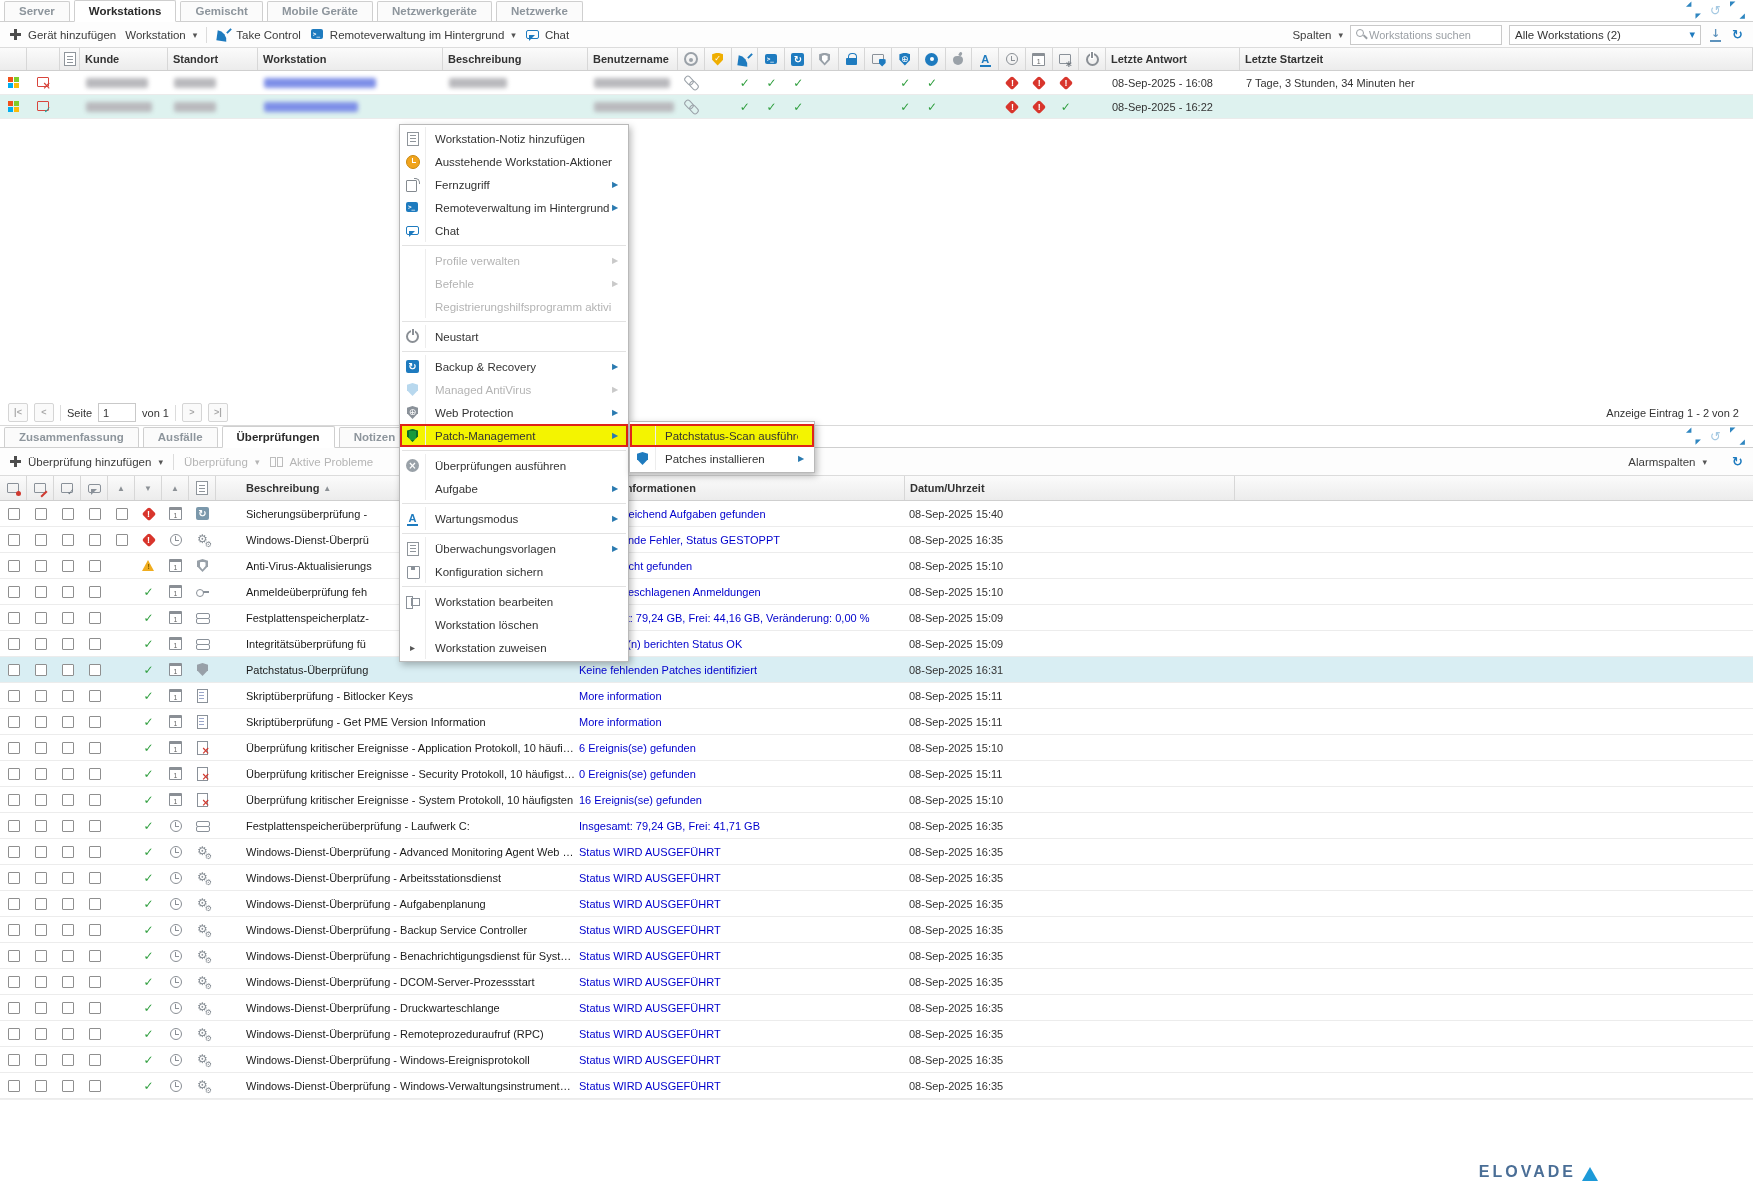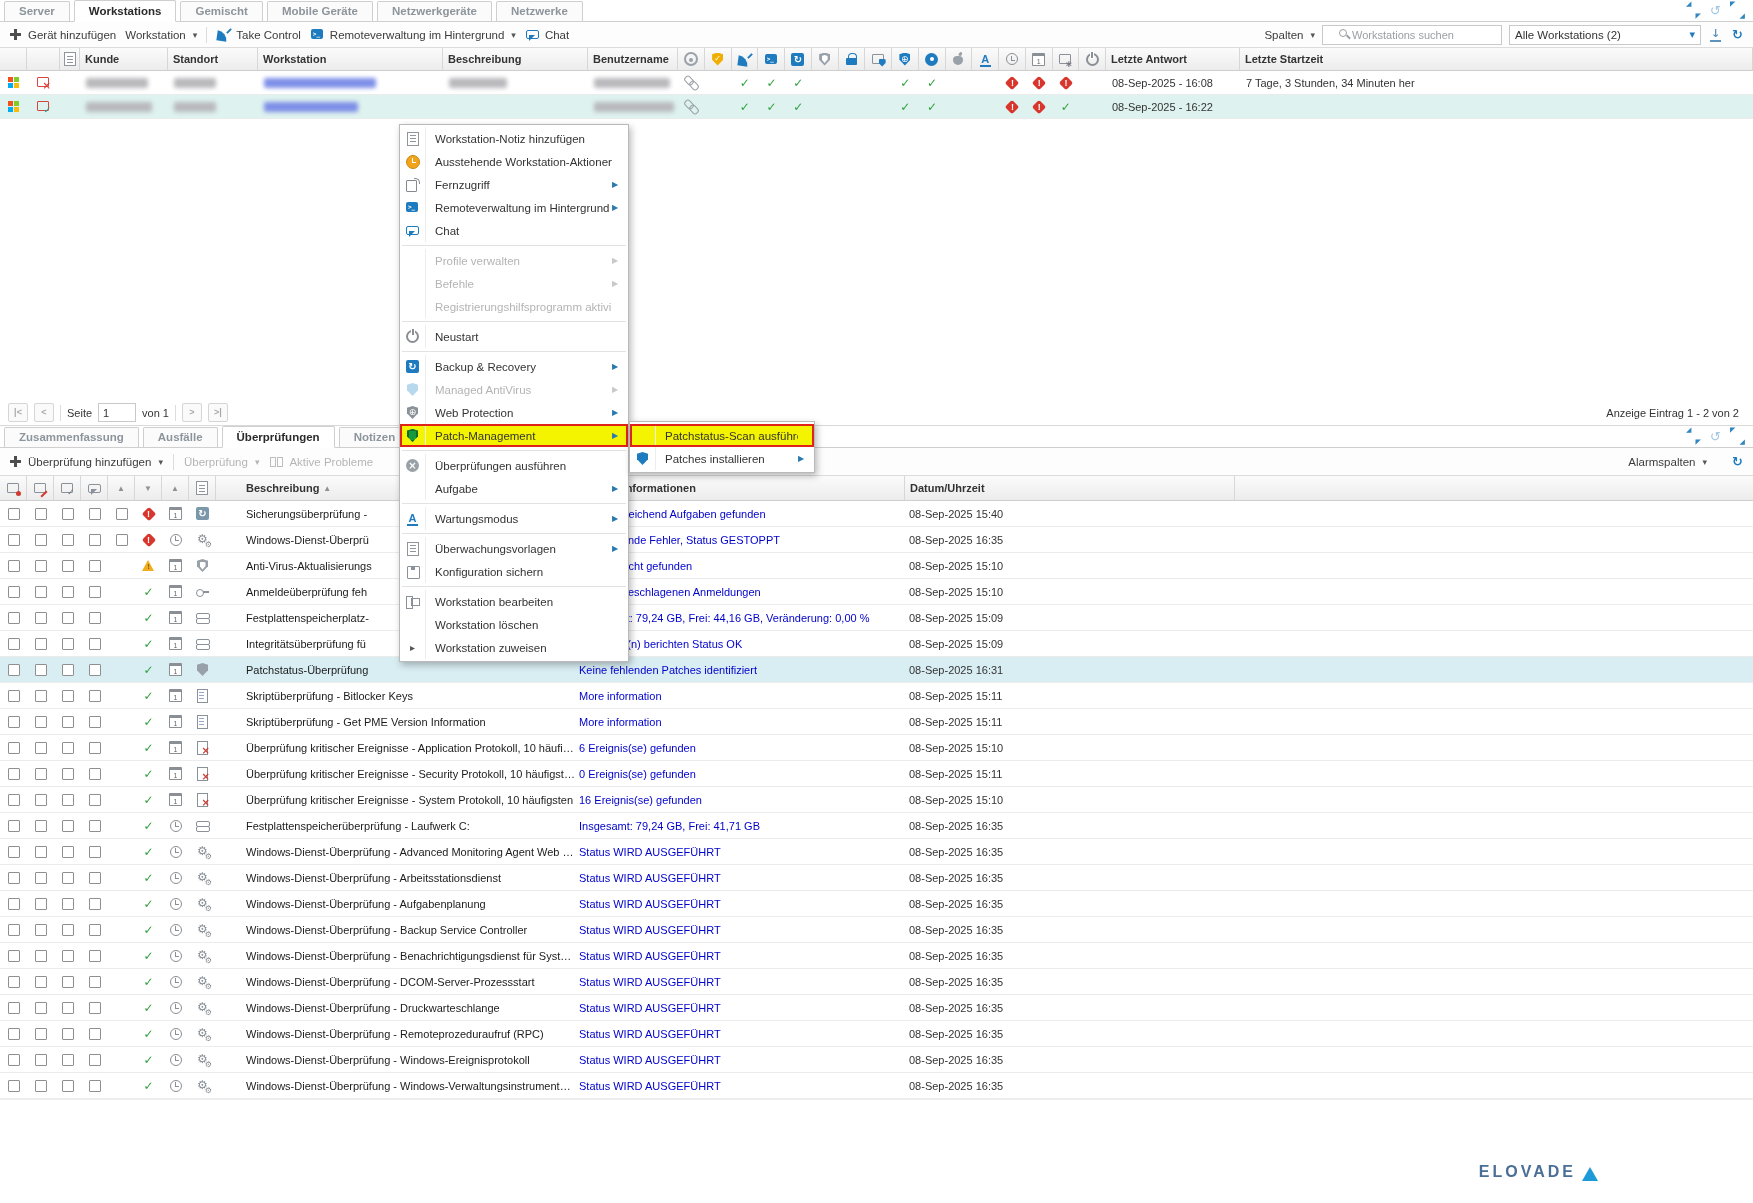--- a/index.html
+++ b/index.html
@@ -20,21 +20,21 @@
   .wc-undo{color:#a5c9e2;font-size:13px;line-height:13px;text-align:center}
   .wc-max::before{content:"◤";position:absolute;left:0;top:-4px;font-size:7px;color:#2f86c0}
   .wc-max::after{content:"◢";position:absolute;right:0;bottom:-3px;font-size:7px;color:#2f86c0}
 
   
   .toolbar{height:26px;display:flex;align-items:center;gap:9px;padding:0 8px;border-bottom:1px solid #dcdcdc;background:#fdfdfd;font-size:11.5px;color:#3c3c3c}
   .tbtn{display:flex;align-items:center;gap:5px;cursor:pointer;white-space:nowrap}
   .tsep{width:1px;height:16px;background:#dcdcdc}
   .caret{font-size:9px;color:#555;margin-left:2px}
   .tb-right{margin-left:auto;display:flex;align-items:center;gap:7px}
-  .searchbox{display:flex;align-items:center;width:180px;height:20px;border:1px solid #c9c9c9;background:#fff;padding:0 14px}
+  .searchbox{display:flex;align-items:center;width:152px;height:20px;border:1px solid #c9c9c9;background:#fff;padding:0 3px}
   .searchbox input{border:none;outline:none;flex:1;min-width:0;font-size:11px;color:#555;
     font-family:"Liberation Sans","DejaVu Sans",sans-serif}
   .searchbox input::placeholder{color:#9a9fa4}
   .selbox{display:flex;align-items:center;width:192px;height:20px;border:1px solid #c9c9c9;background:#fff;padding:0 5px;cursor:pointer}
   .selbox .sv{flex:1;color:#333}
   .selbox .bluecaret{color:#1e7bbf;font-size:11px;font-weight:bold}
 
   
   .ic{position:relative;display:inline-flex;width:15px;height:15px;align-items:center;justify-content:center;flex:0 0 auto;vertical-align:middle}
   .ic-check::before{content:"✓";color:#2f9e3e;font:bold 12px/14px "DejaVu Sans",sans-serif}

